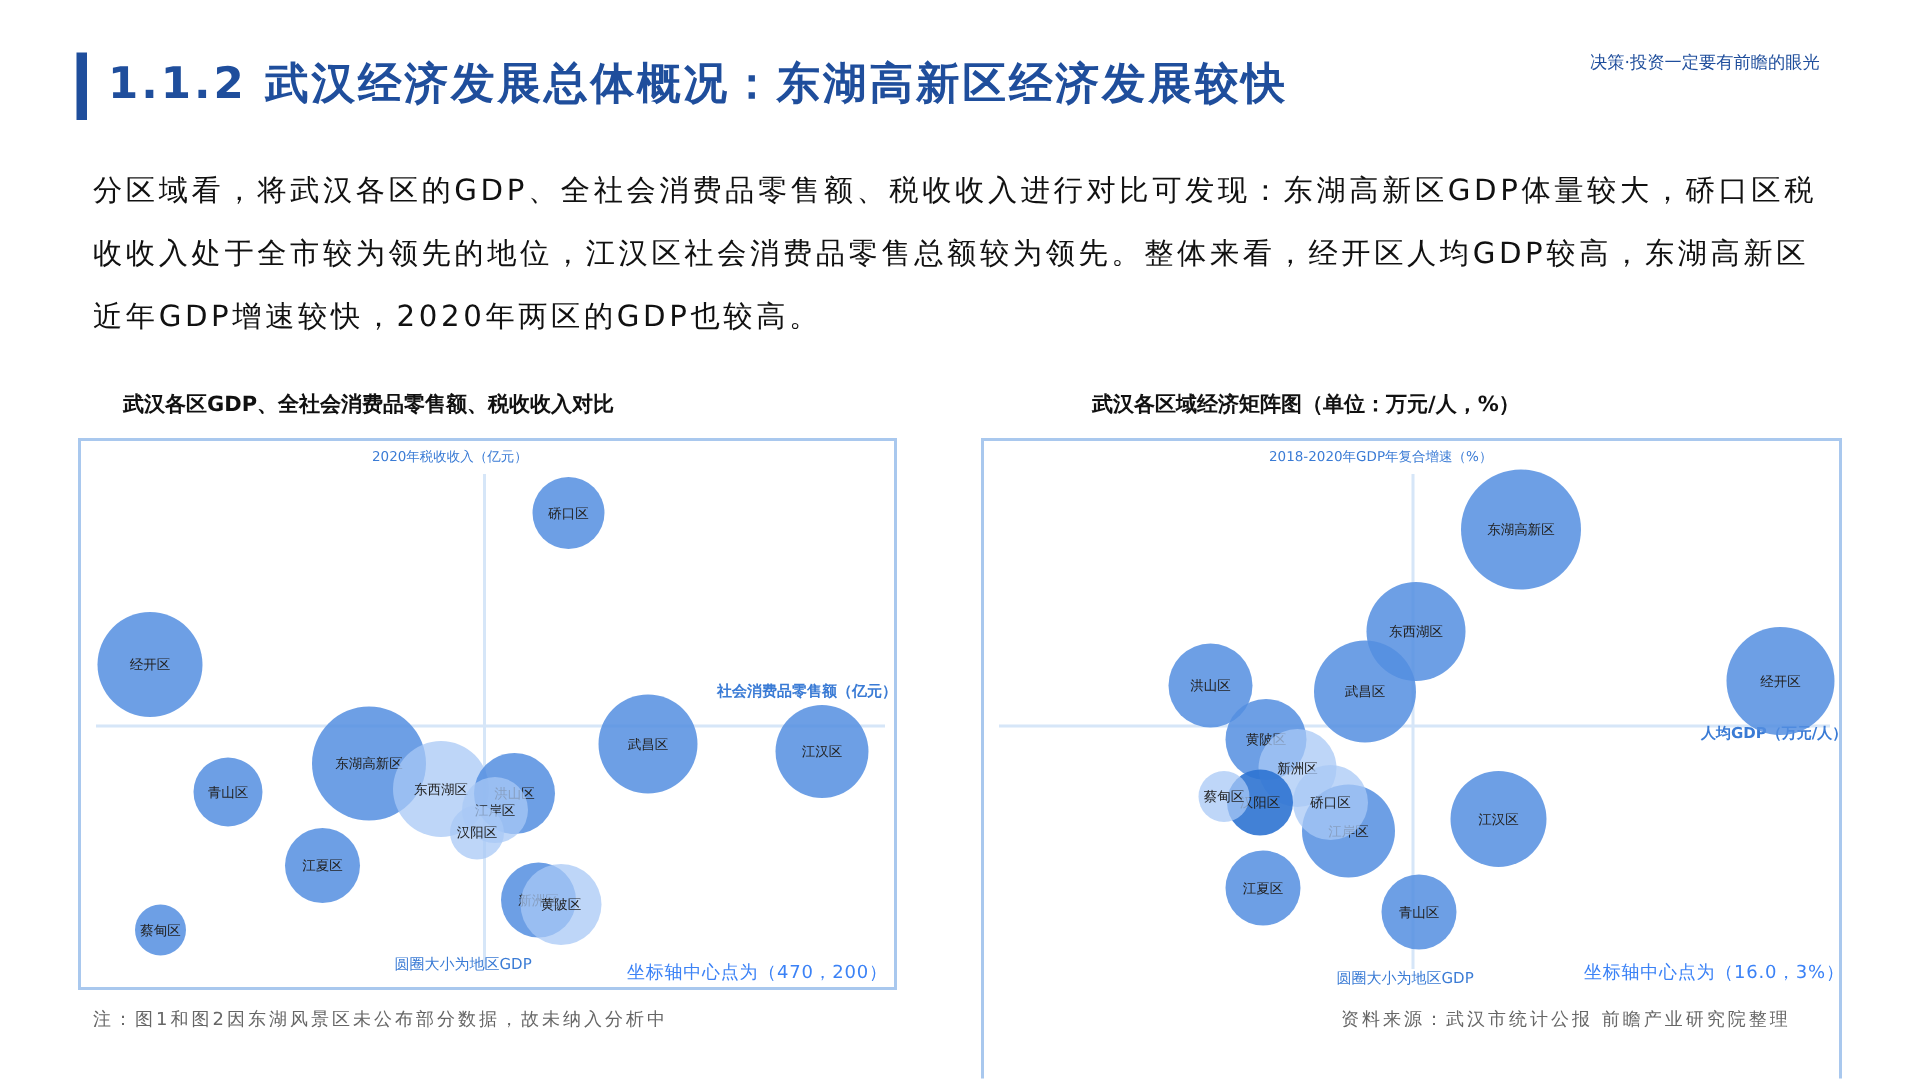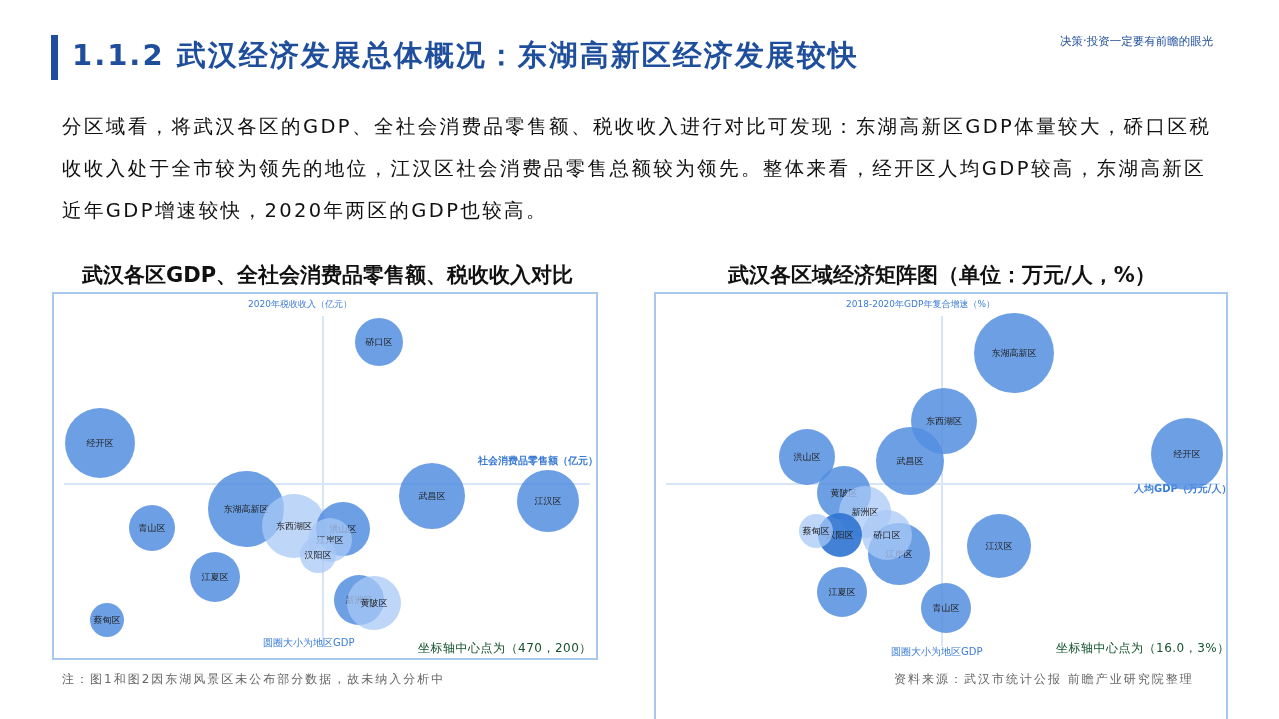--- a/index.html
+++ b/index.html
@@ -8,28 +8,28 @@
 
   .title-bar { position: absolute; left: 51px; top: 35px; width: 7px; height: 45px; background: #1f4e9c; }
   .title { position: absolute; left: 72px; top: 36px; font-size: 29px; font-weight: bold; color: #1f4e9c; letter-spacing: 2px; white-space: nowrap; }
 
   .logo { position: absolute; left: 1060px; top: 33px; width: 172px; }
   .logo-main { font-family: "Liberation Sans", sans-serif; font-size: 21px; font-weight: bold; color: #1f4e9c; letter-spacing: 1px; white-space: nowrap; line-height: 24px; }
   .logo-sub { font-size: 11.5px; color: #1f4e9c; white-space: nowrap; line-height: 16px; }
 
   .body-text { position: absolute; left: 62px; top: 106px; width: 1160px; font-size: 19.5px; line-height: 42px; color: #111; letter-spacing: 2.4px; }
 
-  .chart-title { position: absolute; top: 261px; font-size: 21px; font-weight: bold; color: #111; white-space: nowrap; }
+  .chart-title { position: absolute; top: 261px; font-size: 14px; font-weight: bold; color: #111; white-space: nowrap; }
   .chart-box { position: absolute; border: 2px solid #a9c8ee; background: #fff; overflow: hidden; }
 
   .axis-h { position: absolute; height: 2px; background: #d6e6f8; }
   .axis-v { position: absolute; width: 2px; background: #d6e6f8; }
   .axis-label { position: absolute; font-size: 9px; color: #3a7bd5; white-space: nowrap; }
   .axis-label.lg { font-size: 10px; font-weight: bold; }
-  .center-note { position: absolute; font-size: 12px; color: #14532d; white-space: nowrap; letter-spacing: 0.5px; }
+  .center-note { position: absolute; font-size: 12px; color: #3b82f6; white-space: nowrap; letter-spacing: 0.5px; }
   .size-note { position: absolute; font-size: 10px; color: #3a7bd5; white-space: nowrap; }
 
   .bubble { position: absolute; border-radius: 50%; display: flex; align-items: center; justify-content: center; }
   .bubble span { font-size: 9px; color: #222; white-space: nowrap; }
   .c-std { background: rgba(83, 142, 225, 0.85); }
   .c-light { background: rgba(168, 200, 245, 0.75); }
   .c-dark { background: rgba(45, 115, 210, 0.9); }
 
   .footnote { position: absolute; top: 671px; font-size: 12px; color: #666; letter-spacing: 2px; white-space: nowrap; }
 </style>

